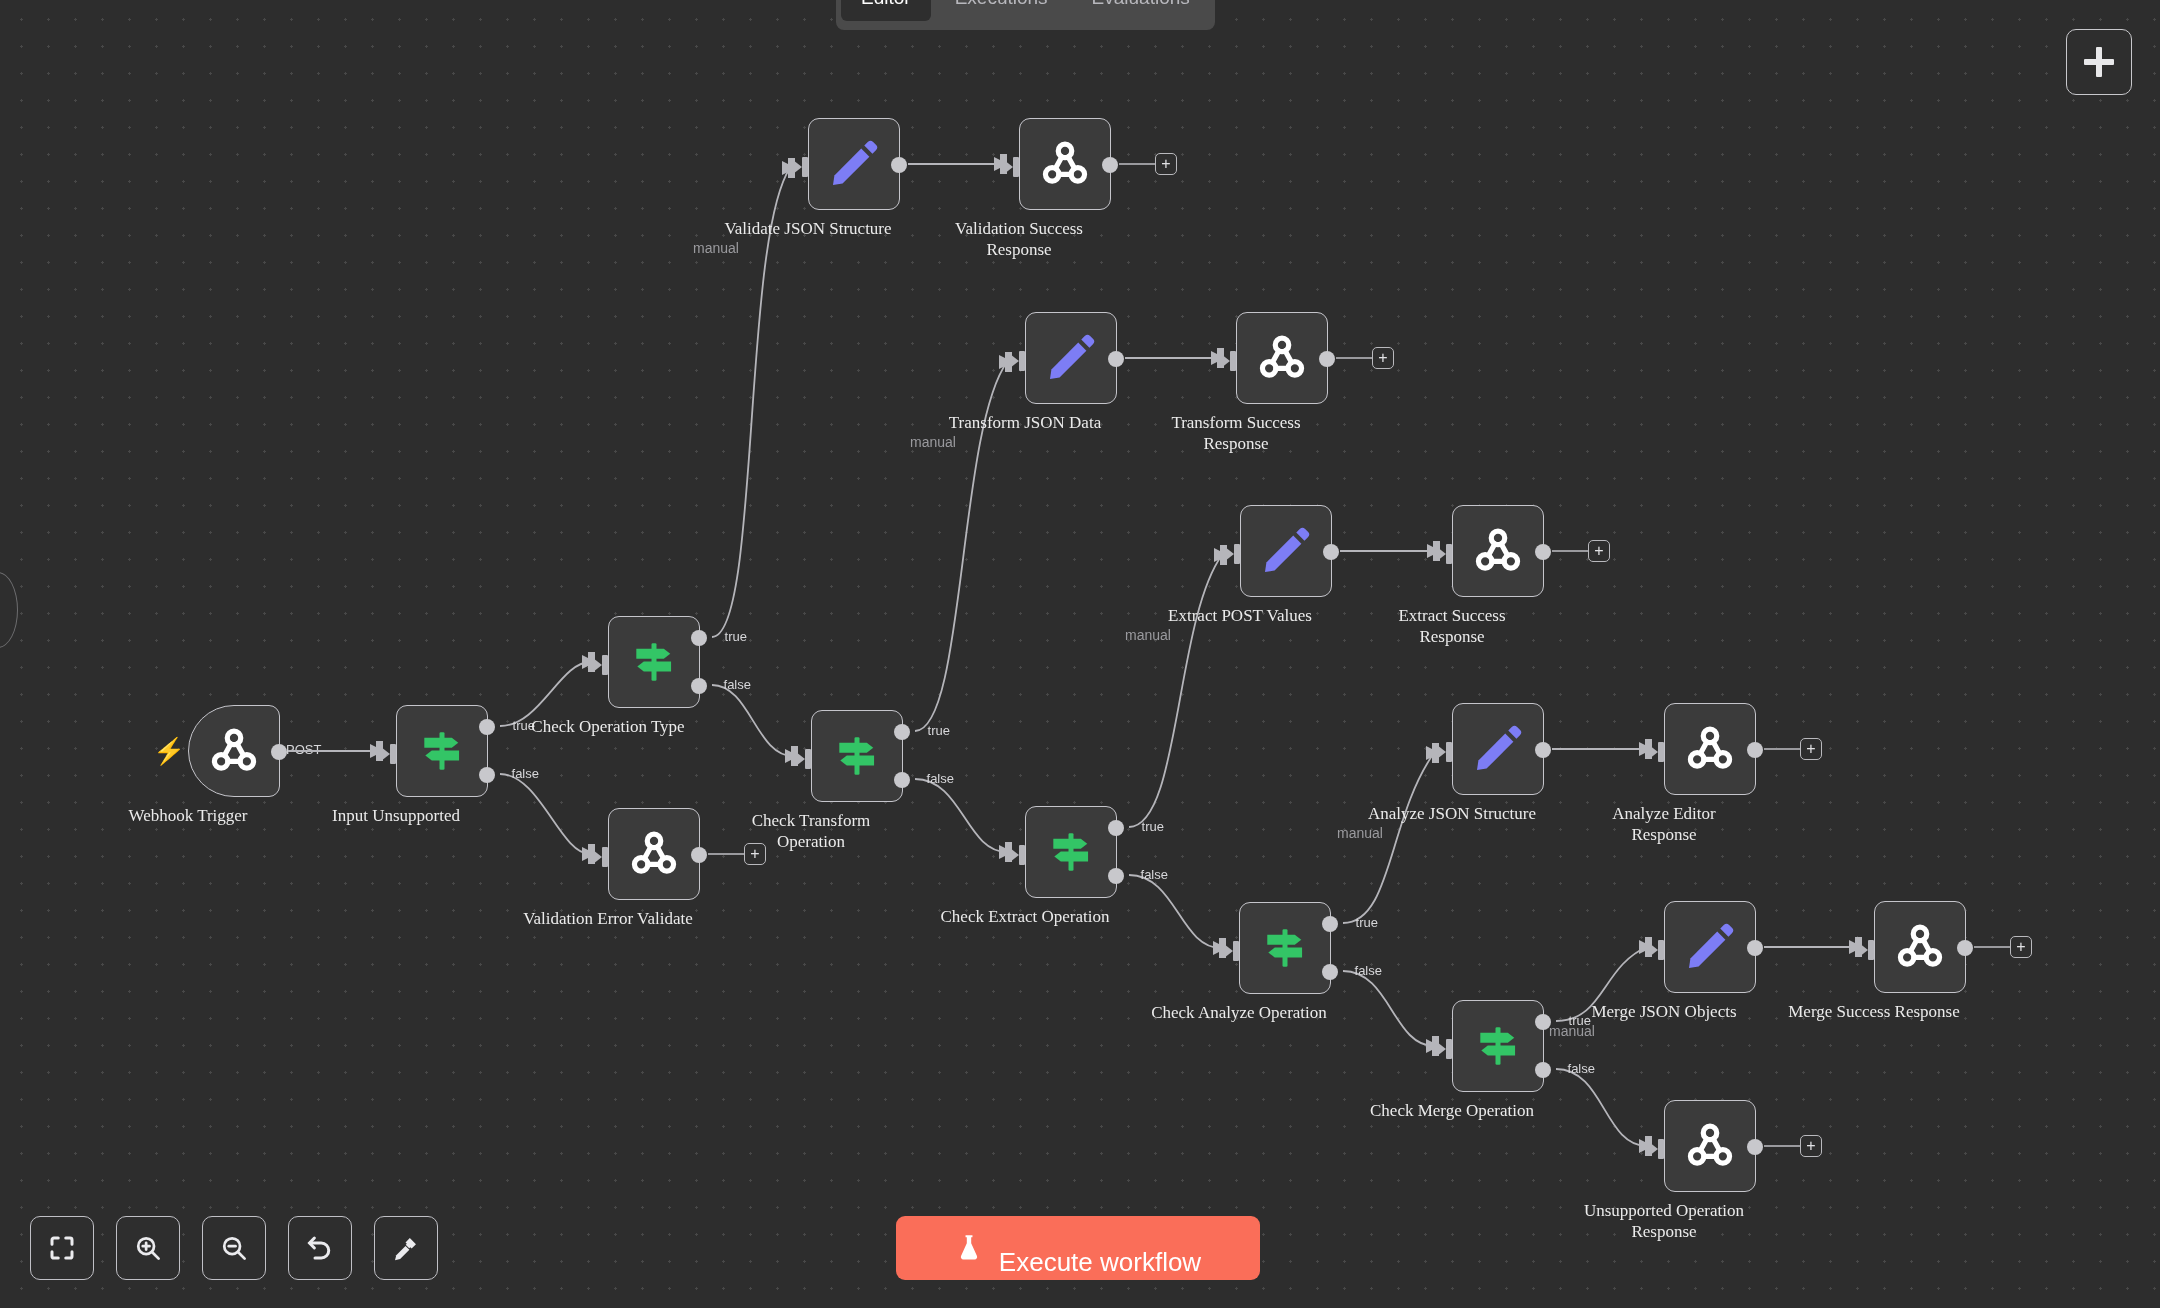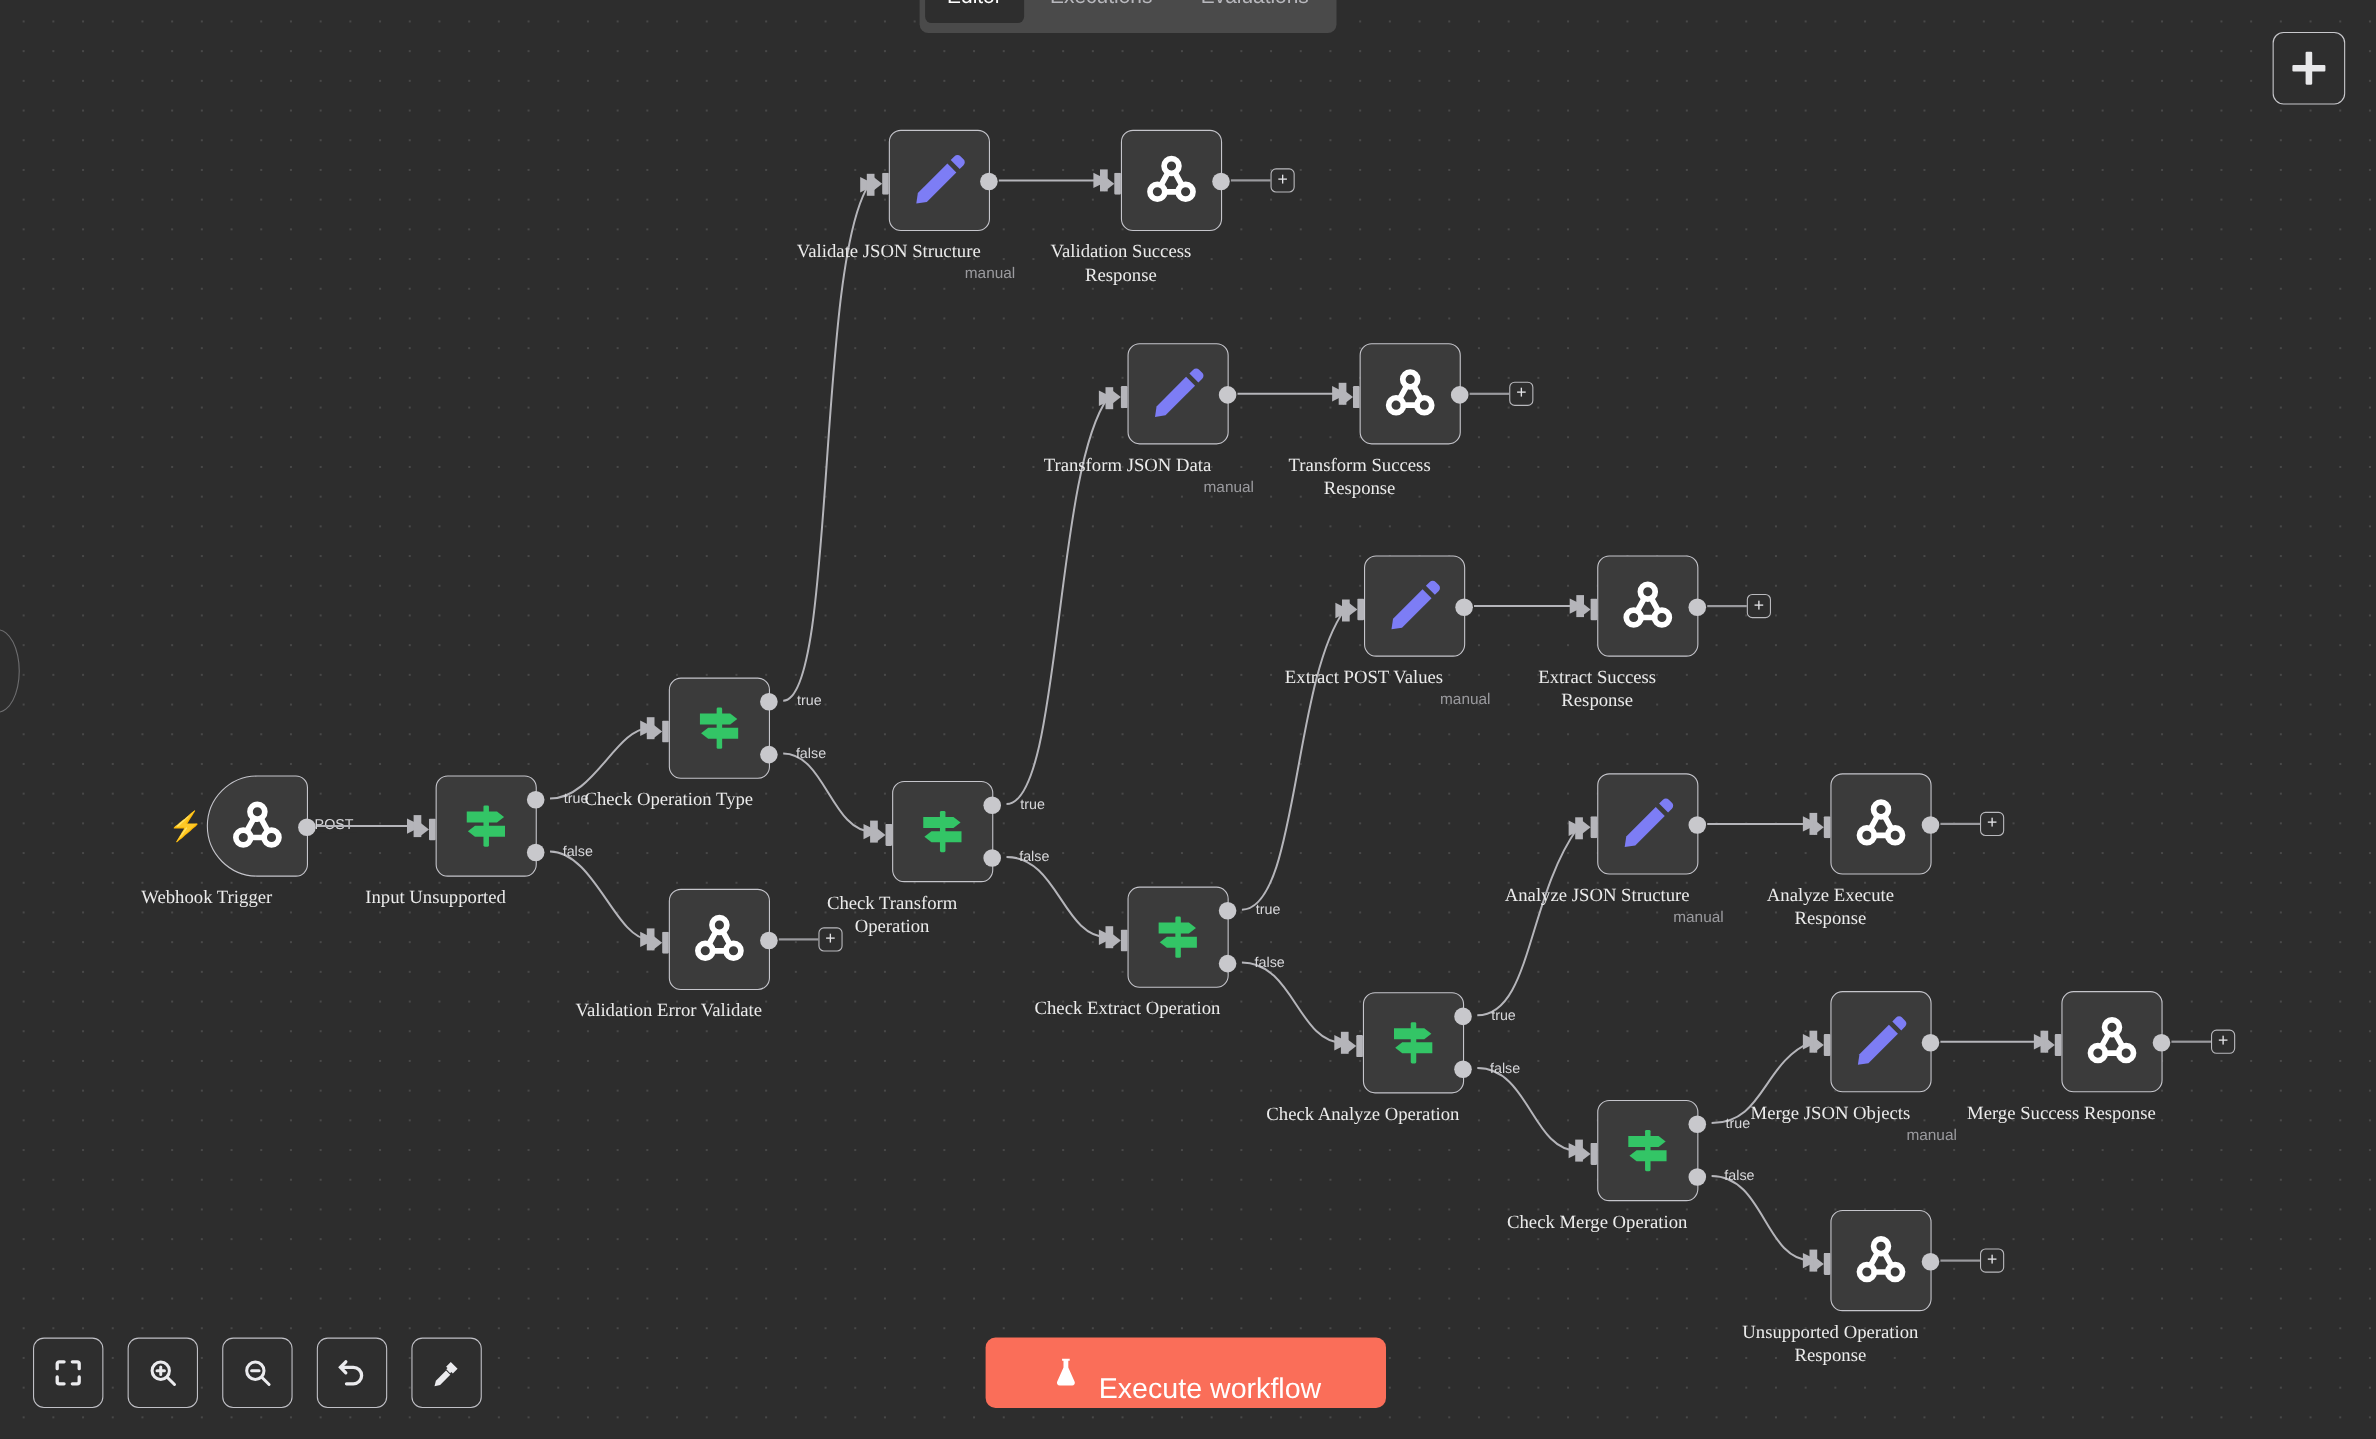--- a/index.html
+++ b/index.html
@@ -67,21 +67,21 @@
   }
   .node-label {
     position: absolute; top: 100px; left: 50%;
     transform: translateX(-50%);
     width: 230px; text-align: center;
     color: #ebebeb; font-size: 17px; line-height: 21px;
     white-space: pre-line; pointer-events: none; font-family: Liberation Serif, serif;
   }
   .node-sub {
     position: absolute; left: 50%; transform: translateX(-50%);
-    width: 230px; text-align: right;
+    width: 230px; text-align: left;
     color: #9a9a9e; font-size: 14px;
   }
   .node-sub.one  { top: 122px; }
 
   
   .dot {
     position: absolute; width: 16px; height: 16px;
     border-radius: 50%; background: #c8c8cc;
     cursor: crosshair;
   }
@@ -516,21 +516,21 @@
         <path d="M9.3 16.6h5.4"></path>
         <path d="M13.4 8.8l2.8 5.1"></path>
       </g>
           </svg>
           <div class="in-arrow"><svg width="18" height="20" viewBox="0 0 18 20">
               <polygon points="0,3 9,10 0,17" fill="#b5b5ba"></polygon>
               <rect x="9" y="0" width="6" height="20" fill="#b5b5ba" rx="1"></rect>
             </svg></div>
           <div class="dot out-dot"></div>
         </div>
-        <div class="node-label">Analyze Execute
+        <div class="node-label">Analyze Editor
 Response</div>
       </div>
       <div class="node" style="left: 1452px; top: 1000px;">
         <div class="node-box">
           <svg width="50" height="50" viewBox="0 0 24 24">
     <rect x="10.8" y="3" width="2.4" height="18" rx="0.6" fill="#33c566"></rect>
     <path d="M3.5 5.6h13.2l3.1 2.4-3.1 2.4H3.5z" fill="#33c566"></path>
     <path d="M20.2 11.8H7.1L4 14.2l3.1 2.4h13.1z" fill="#33c566"></path>
   </svg>
           <div class="in-arrow"><svg width="18" height="20" viewBox="0 0 18 20">

